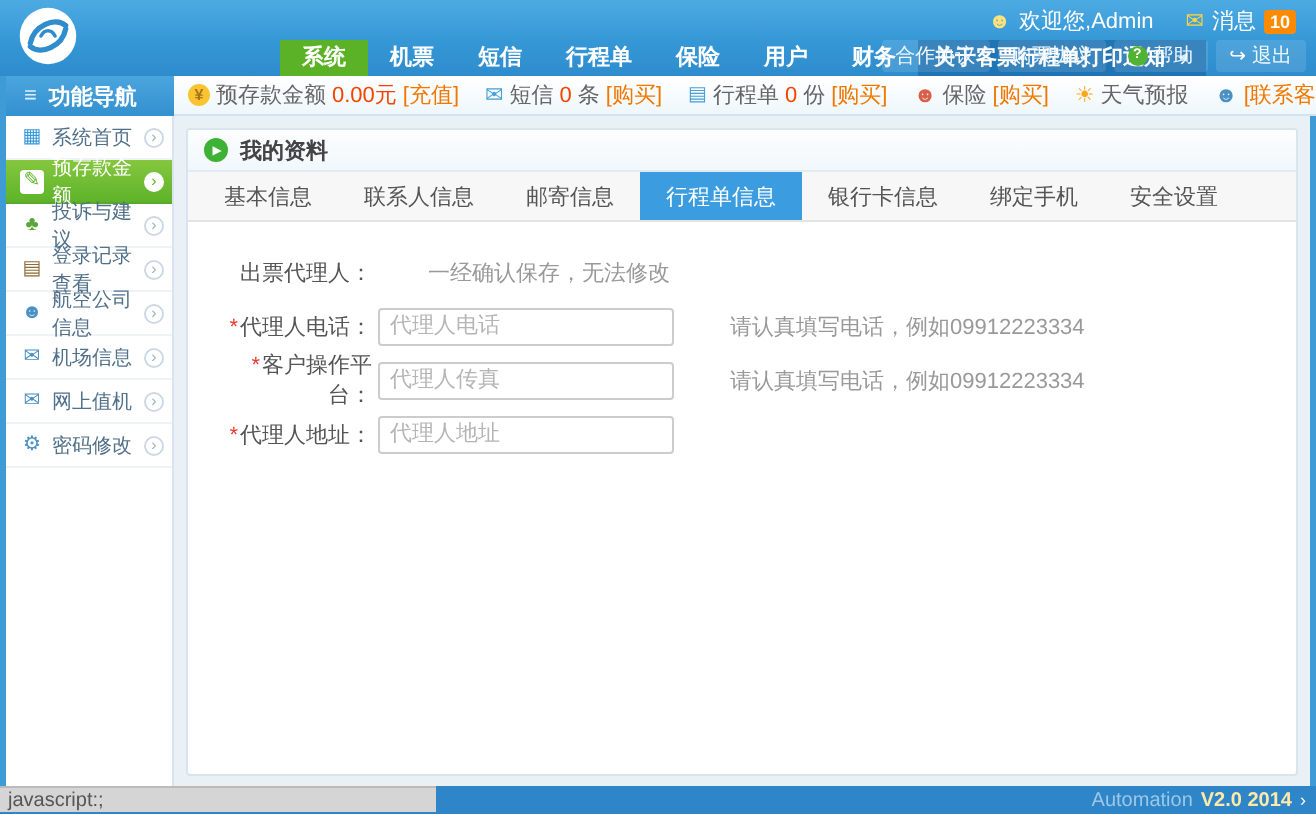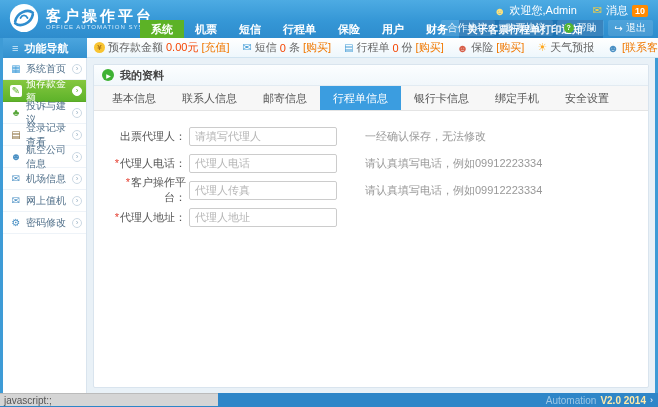--- a/index.html
+++ b/index.html
@@ -85,24 +85,20 @@
 <body>
 
 <div class="topbar">
   <div class="logo">
     <svg class="logo-icon" viewBox="0 0 34 34">
       <circle cx="17" cy="17" r="16" fill="#ffffff"></circle>
       <path d="M7 21 C9 11, 21 6, 27 11" stroke="#2f8dce" stroke-width="3" fill="none" stroke-linecap="round"></path>
       <path d="M27 13 C25 23, 13 28, 7 23" stroke="#2f8dce" stroke-width="3" fill="none" stroke-linecap="round"></path>
       <path d="M13 17 C15 13, 19 13, 21 17" stroke="#2f8dce" stroke-width="2" fill="none" stroke-linecap="round"></path>
     </svg>
-    <div class="logo-text">
-      <div class="logo-title">客户操作平台</div>
-      <div class="logo-sub">OFFICE AUTOMATION SYSTEM</div>
-    </div>
   </div>
 
   <div class="top-right">
     <span class="seg">
       <span class="glyph-user">☻</span>
       <span>欢迎您,Admin</span>
     </span>
     <span class="seg">
       <span class="glyph-mail">✉</span>
       <span>消息</span>
@@ -243,21 +239,20 @@
           <span class="tab">邮寄信息</span>
           <span class="tab active">行程单信息</span>
           <span class="tab">银行卡信息</span>
           <span class="tab">绑定手机</span>
           <span class="tab">安全设置</span>
         </div>
 
         <div class="form">
           <div class="form-row">
             <span class="f-label"><span class="star"></span><span>出票代理人：</span></span>
-            <input class="f-input" placeholder="请填写代理人" style="">
             <span class="f-hint">一经确认保存，无法修改</span>
           </div>
           <div class="form-row">
             <span class="f-label"><span class="star">*</span><span>代理人电话：</span></span>
             <input class="f-input" placeholder="代理人电话" style="">
             <span class="f-hint">请认真填写电话，例如09912223334</span>
           </div>
           <div class="form-row">
             <span class="f-label"><span class="star">*</span><span>客户操作平台：</span></span>
             <input class="f-input" placeholder="代理人传真" style="">

